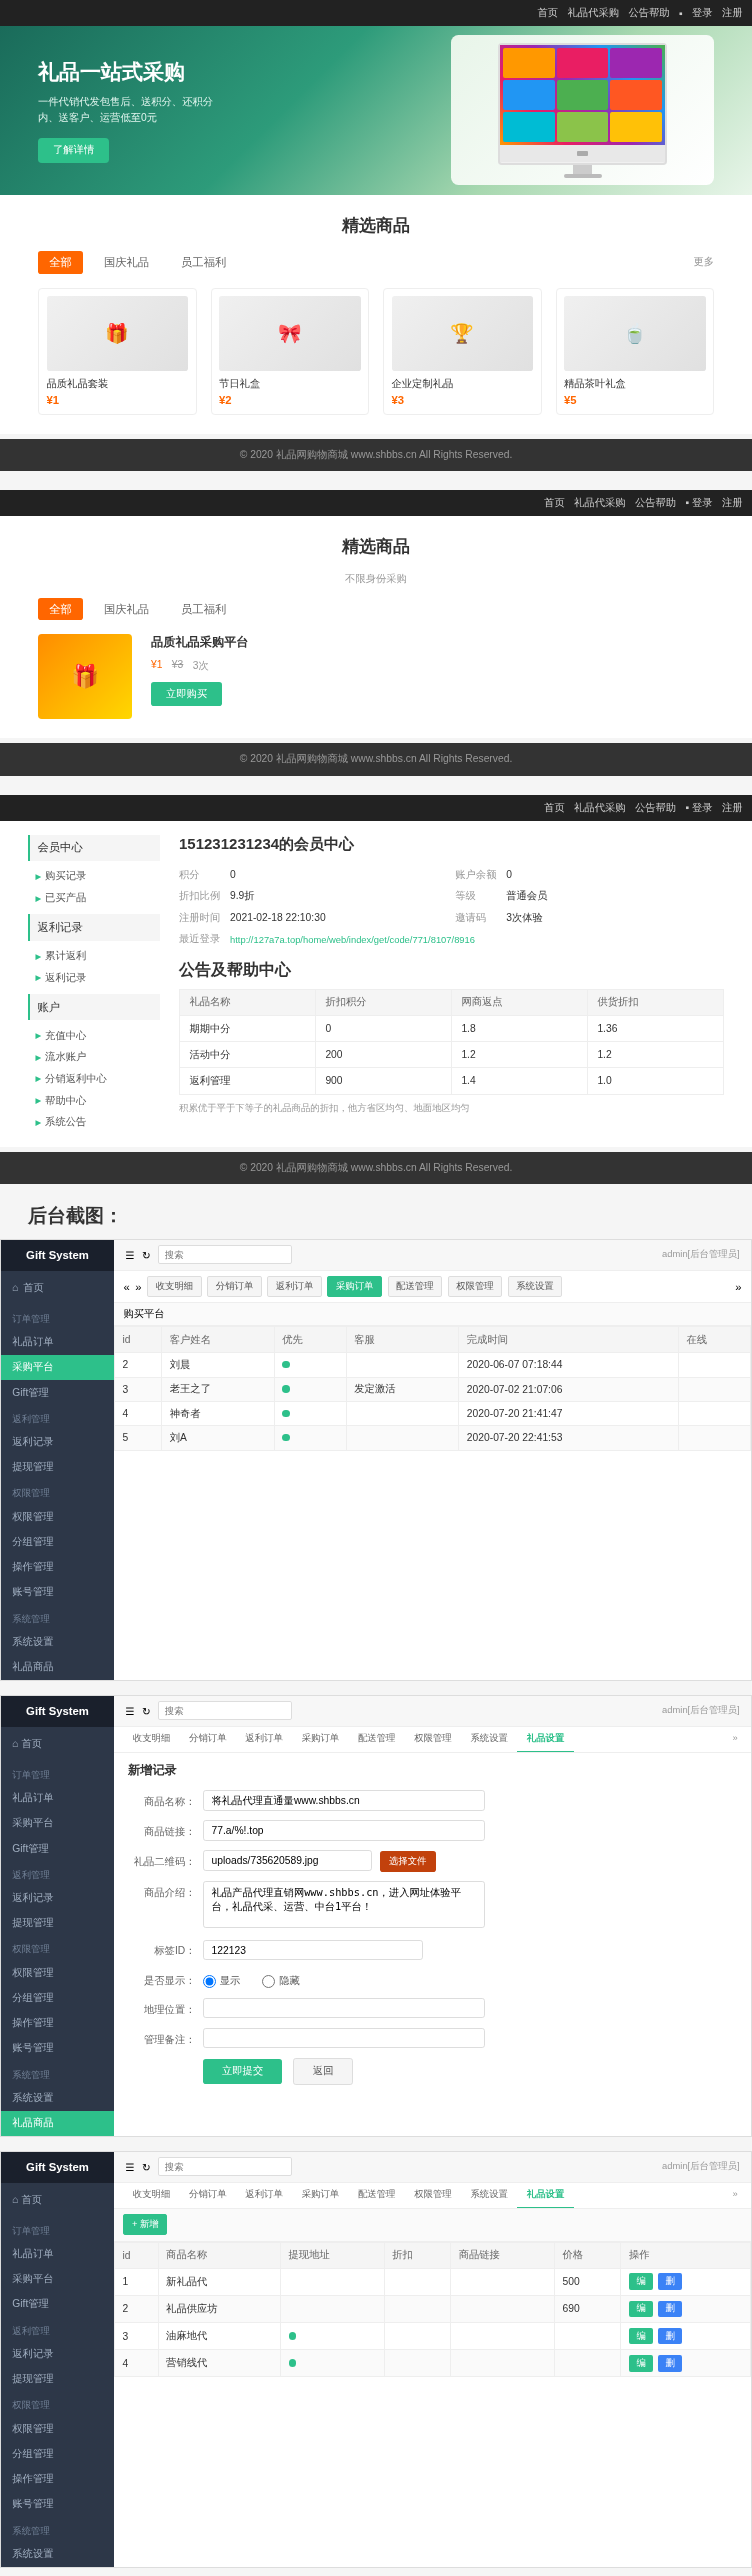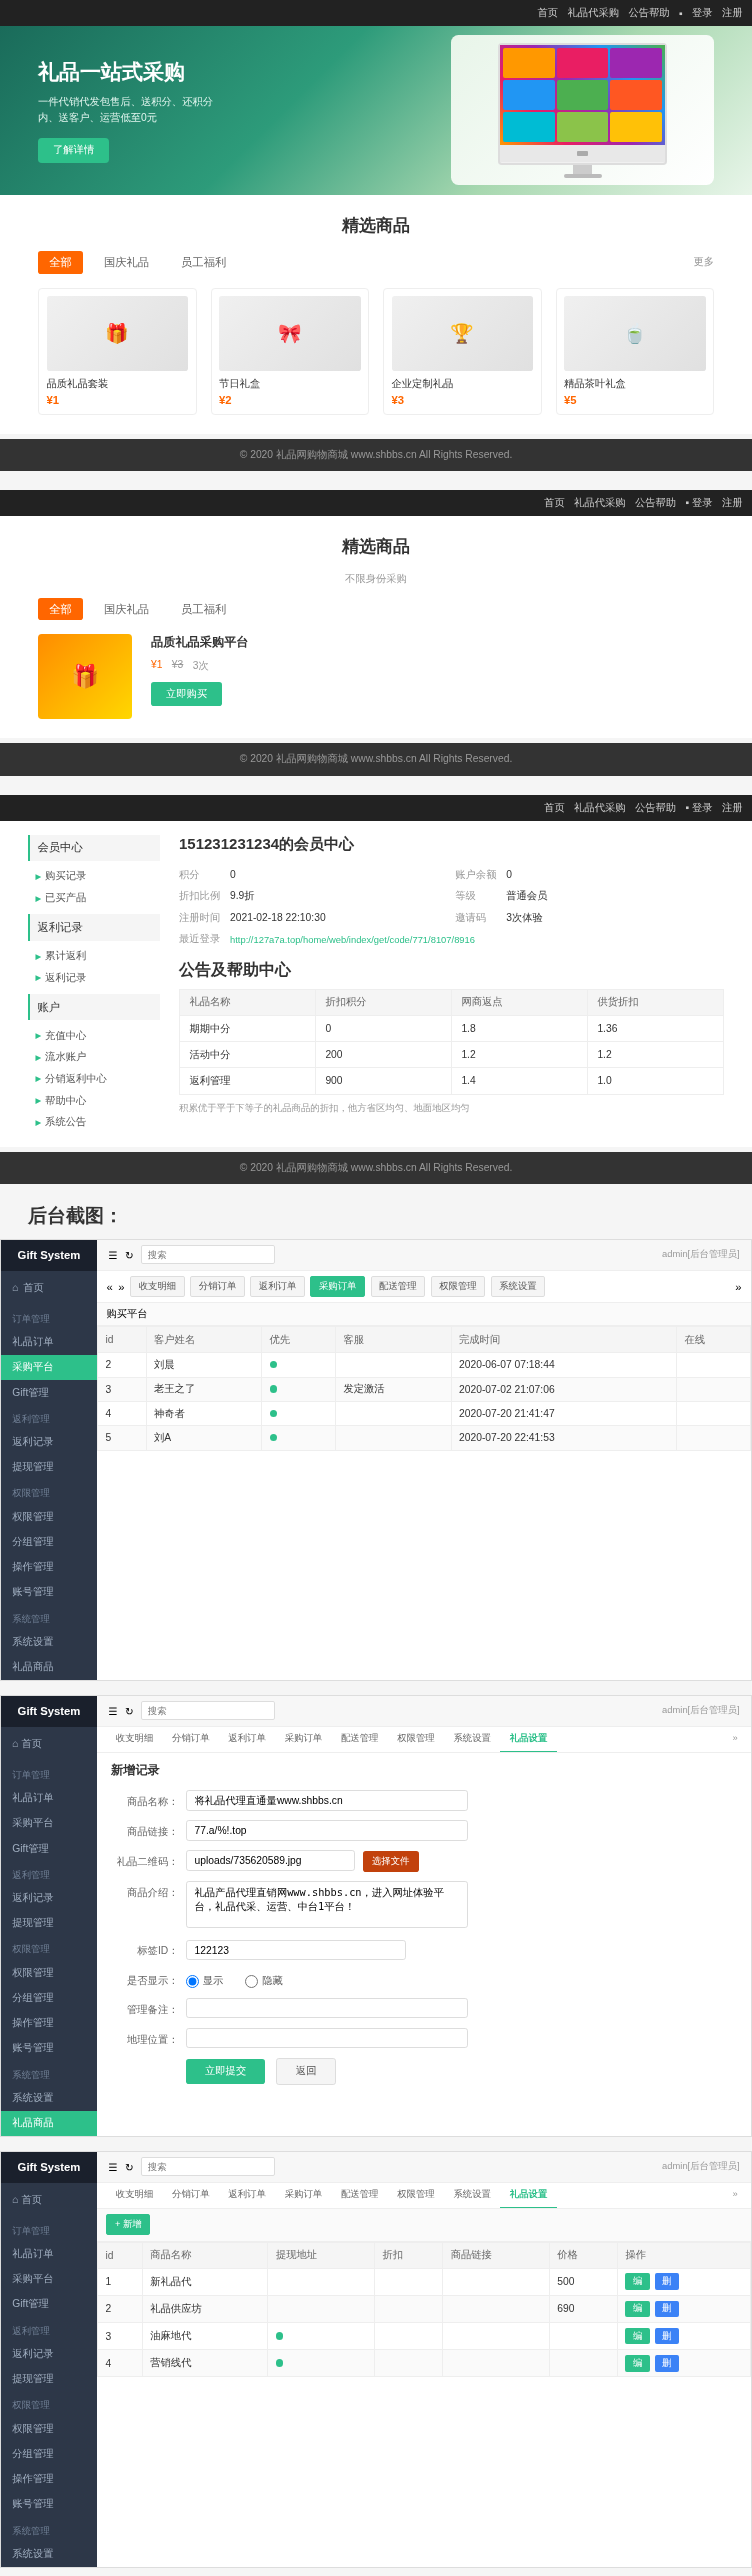--- a/index.html
+++ b/index.html
@@ -71,21 +71,21 @@
     .notice-table { width: 100%; border-collapse: collapse; font-size: 10.3px; }
     .notice-table th { background: #f5f5f5; padding: 5.6px 9.4px; text-align: left; color: #666; font-weight: normal; border: 0.9px solid #eee; }
     .notice-table td { padding: 5.6px 9.4px; border: 0.9px solid #eee; color: #333; }
     .notice-note { font-size: 9.4px; color: #999; margin-top: 7.5px; }
 
     
     .backend-title { font-size: 19px; font-weight: bold; color: #333; padding: 19px 28px 9.4px; background: #f5f5f5; }
 
     
     .admin-wrapper { display: flex; width: 752px; background: #fff; border: 0.9px solid #ddd; margin-bottom: 14px; }
-    .admin-sidebar { width: 96px; background: #2d3748; color: white; flex-shrink: 0; min-height: 301px; }
+    .admin-sidebar { width: 113px; background: #2d3748; color: white; flex-shrink: 0; min-height: 301px; }
     .admin-logo { background: #1a202c; padding: 9.4px; text-align: center; font-size: 11.3px; font-weight: bold; color: white; }
     .admin-menu-section { padding: 4.7px 0; }
     .admin-menu-item { padding: 5.6px 11.3px; font-size: 10.3px; color: #a0aec0; cursor: pointer; display: flex; align-items: center; gap: 4.7px; }
     .admin-menu-item.active { background: #2dc08a; color: white; }
     .admin-menu-label { font-size: 9.4px; color: #718096; padding: 3.8px 11.3px; margin-top: 3.8px; }
     .admin-content { flex: 1; overflow: hidden; }
     .admin-top-bar { background: #f7f7f7; border-bottom: 0.9px solid #eee; padding: 5.6px 11.3px; display: flex; align-items: center; gap: 7.5px; font-size: 10.3px; }
     .admin-toolbar { background: white; padding: 5.6px 9.4px; display: flex; align-items: center; gap: 5.6px; border-bottom: 0.9px solid #eee; flex-wrap: wrap; }
     .admin-toolbar-btn { background: #f5f5f5; border: 0.9px solid #ddd; padding: 2.8px 7.5px; font-size: 9.4px; border-radius: 1.9px; cursor: pointer; color: #555; }
     .admin-toolbar-btn.active { background: #2dc08a; color: white; border-color: #2dc08a; }
@@ -510,27 +510,27 @@
         <div class="form-value radio-group">
           <label class="radio-label">
             <input type="radio" name="show" checked="" style=""> 显示
           </label>
           <label class="radio-label">
             <input type="radio" name="show" style=""> 隐藏
           </label>
         </div>
       </div>
       <div class="form-row">
-        <span class="form-label">管理备注：</span>
+        <span class="form-label">地理位置：</span>
         <div class="form-value">
           <input class="form-input form-input-wide" value="" style="">
         </div>
       </div>
       <div class="form-row">
-        <span class="form-label">地理位置：</span>
+        <span class="form-label">管理备注：</span>
         <div class="form-value">
           <input class="form-input form-input-wide" value="" style="">
         </div>
       </div>
       <div style="padding-left:75px; margin-top:9.4px;">
         <button class="form-submit-btn">立即提交</button>
         <button class="form-cancel-btn">返回</button>
       </div>
     </div>
   </div>

